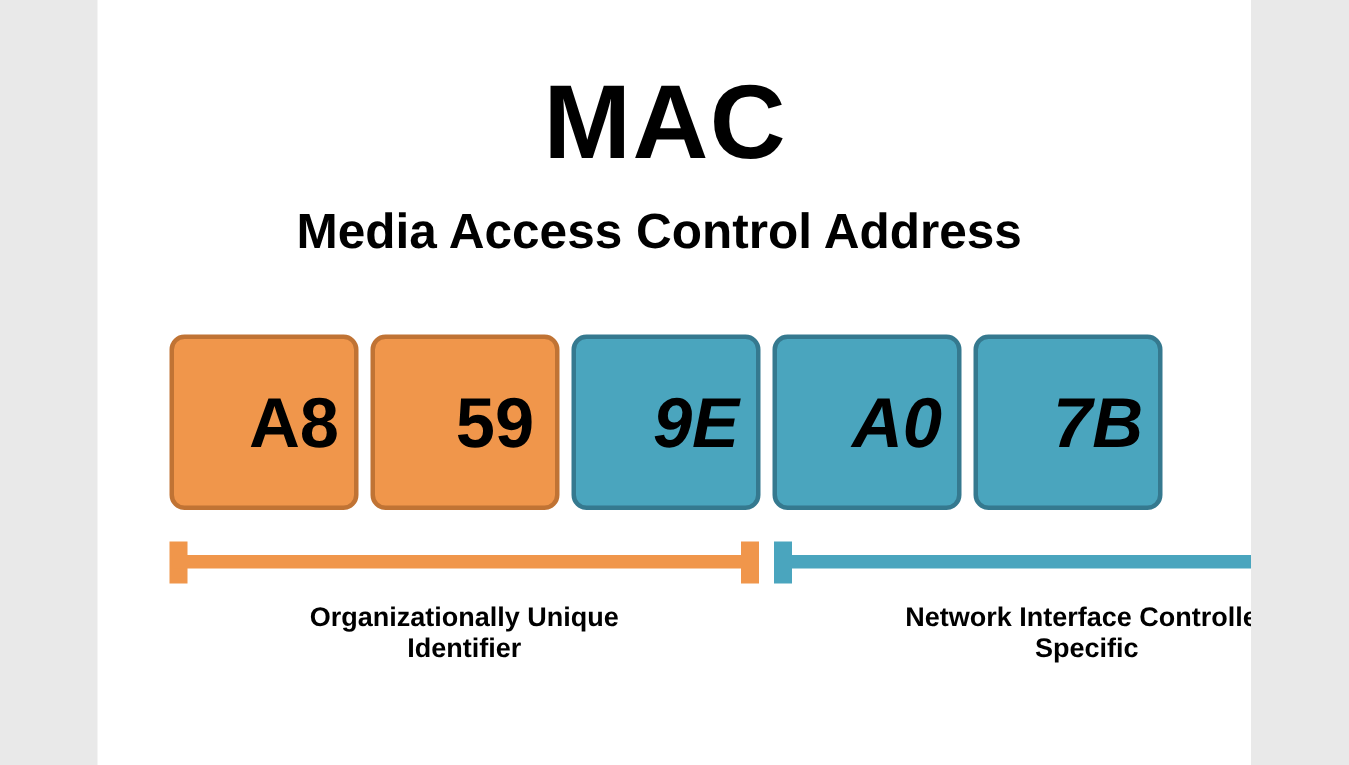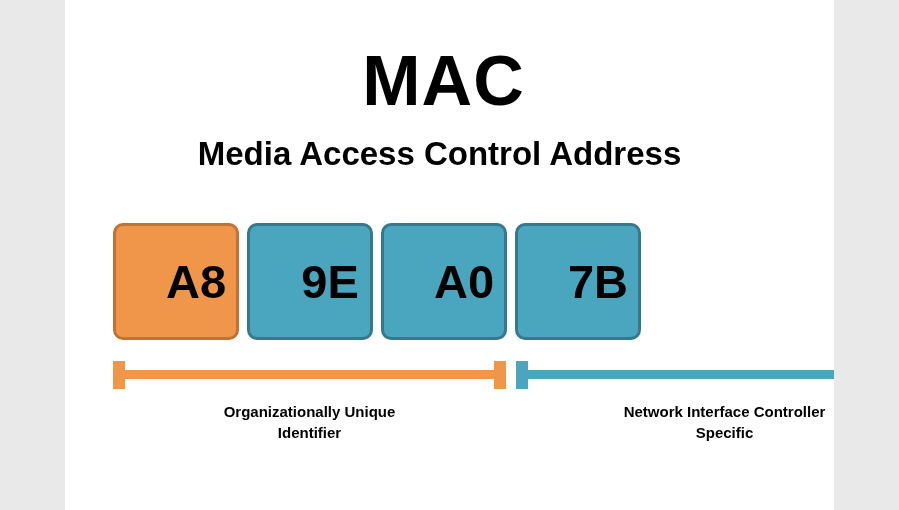--- a/index.html
+++ b/index.html
@@ -49,21 +49,21 @@
     border-radius: 10px;
     display: flex;
     align-items: center;
     justify-content: center;
     font-size: 47px;
     font-weight: 700;
     color: var(--text, #000);
     padding-left: 40px;
   }
   .byte-box.oui { background: var(--oui-fill); border-color: var(--oui-border); }
-  .byte-box.nic { background: var(--nic-fill); border-color: var(--nic-border); }
+  .byte-box.nic { background: var(--nic-fill); border-color: var(--nic-border); font-style: italic; }
   .bracket { position: absolute; top: 361px; height: 28px; }
   .bracket .bar {
     position: absolute;
     top: 9px;
     left: 2px;
     right: 2px;
     height: 9px;
   }
   .bracket .cap {
     position: absolute;
@@ -74,39 +74,40 @@
   .bracket .cap.left { left: 0; }
   .bracket .cap.right { right: 0; }
   .bracket.oui { left: 48px; width: 393px; }
   .bracket.nic { left: 451px; width: 395px; }
   .bracket.oui .bar, .bracket.oui .cap { background: var(--oui-fill); }
   .bracket.nic .bar, .bracket.nic .cap { background: var(--nic-fill); }
   .range-label {
     position: absolute;
     top: 401px;
     text-align: center;
-    font-size: 15px;
+    font-size: 18px;
     line-height: 21px;
     font-weight: 700;
     white-space: pre-line;
   }
   .range-label.oui { left: 48px; width: 393px; }
   .range-label.nic { left: 462px; width: 395px; }
 </style>
 </head>
 <body>
 
 <div class="stage">
 
   <div class="title">MAC</div>
 
   <div class="subtitle">Media Access Control Address</div>
 
   <div class="byte-row">
       <div class="byte-box oui">A8</div>
+      <div class="byte-box oui">59</div>
       <div class="byte-box nic">9E</div>
       <div class="byte-box nic">A0</div>
       <div class="byte-box nic">7B</div>
     </div>
 
   <div class="bracket oui">
     <span class="cap left"></span>
     <span class="bar"></span>
     <span class="cap right"></span>
   </div>

